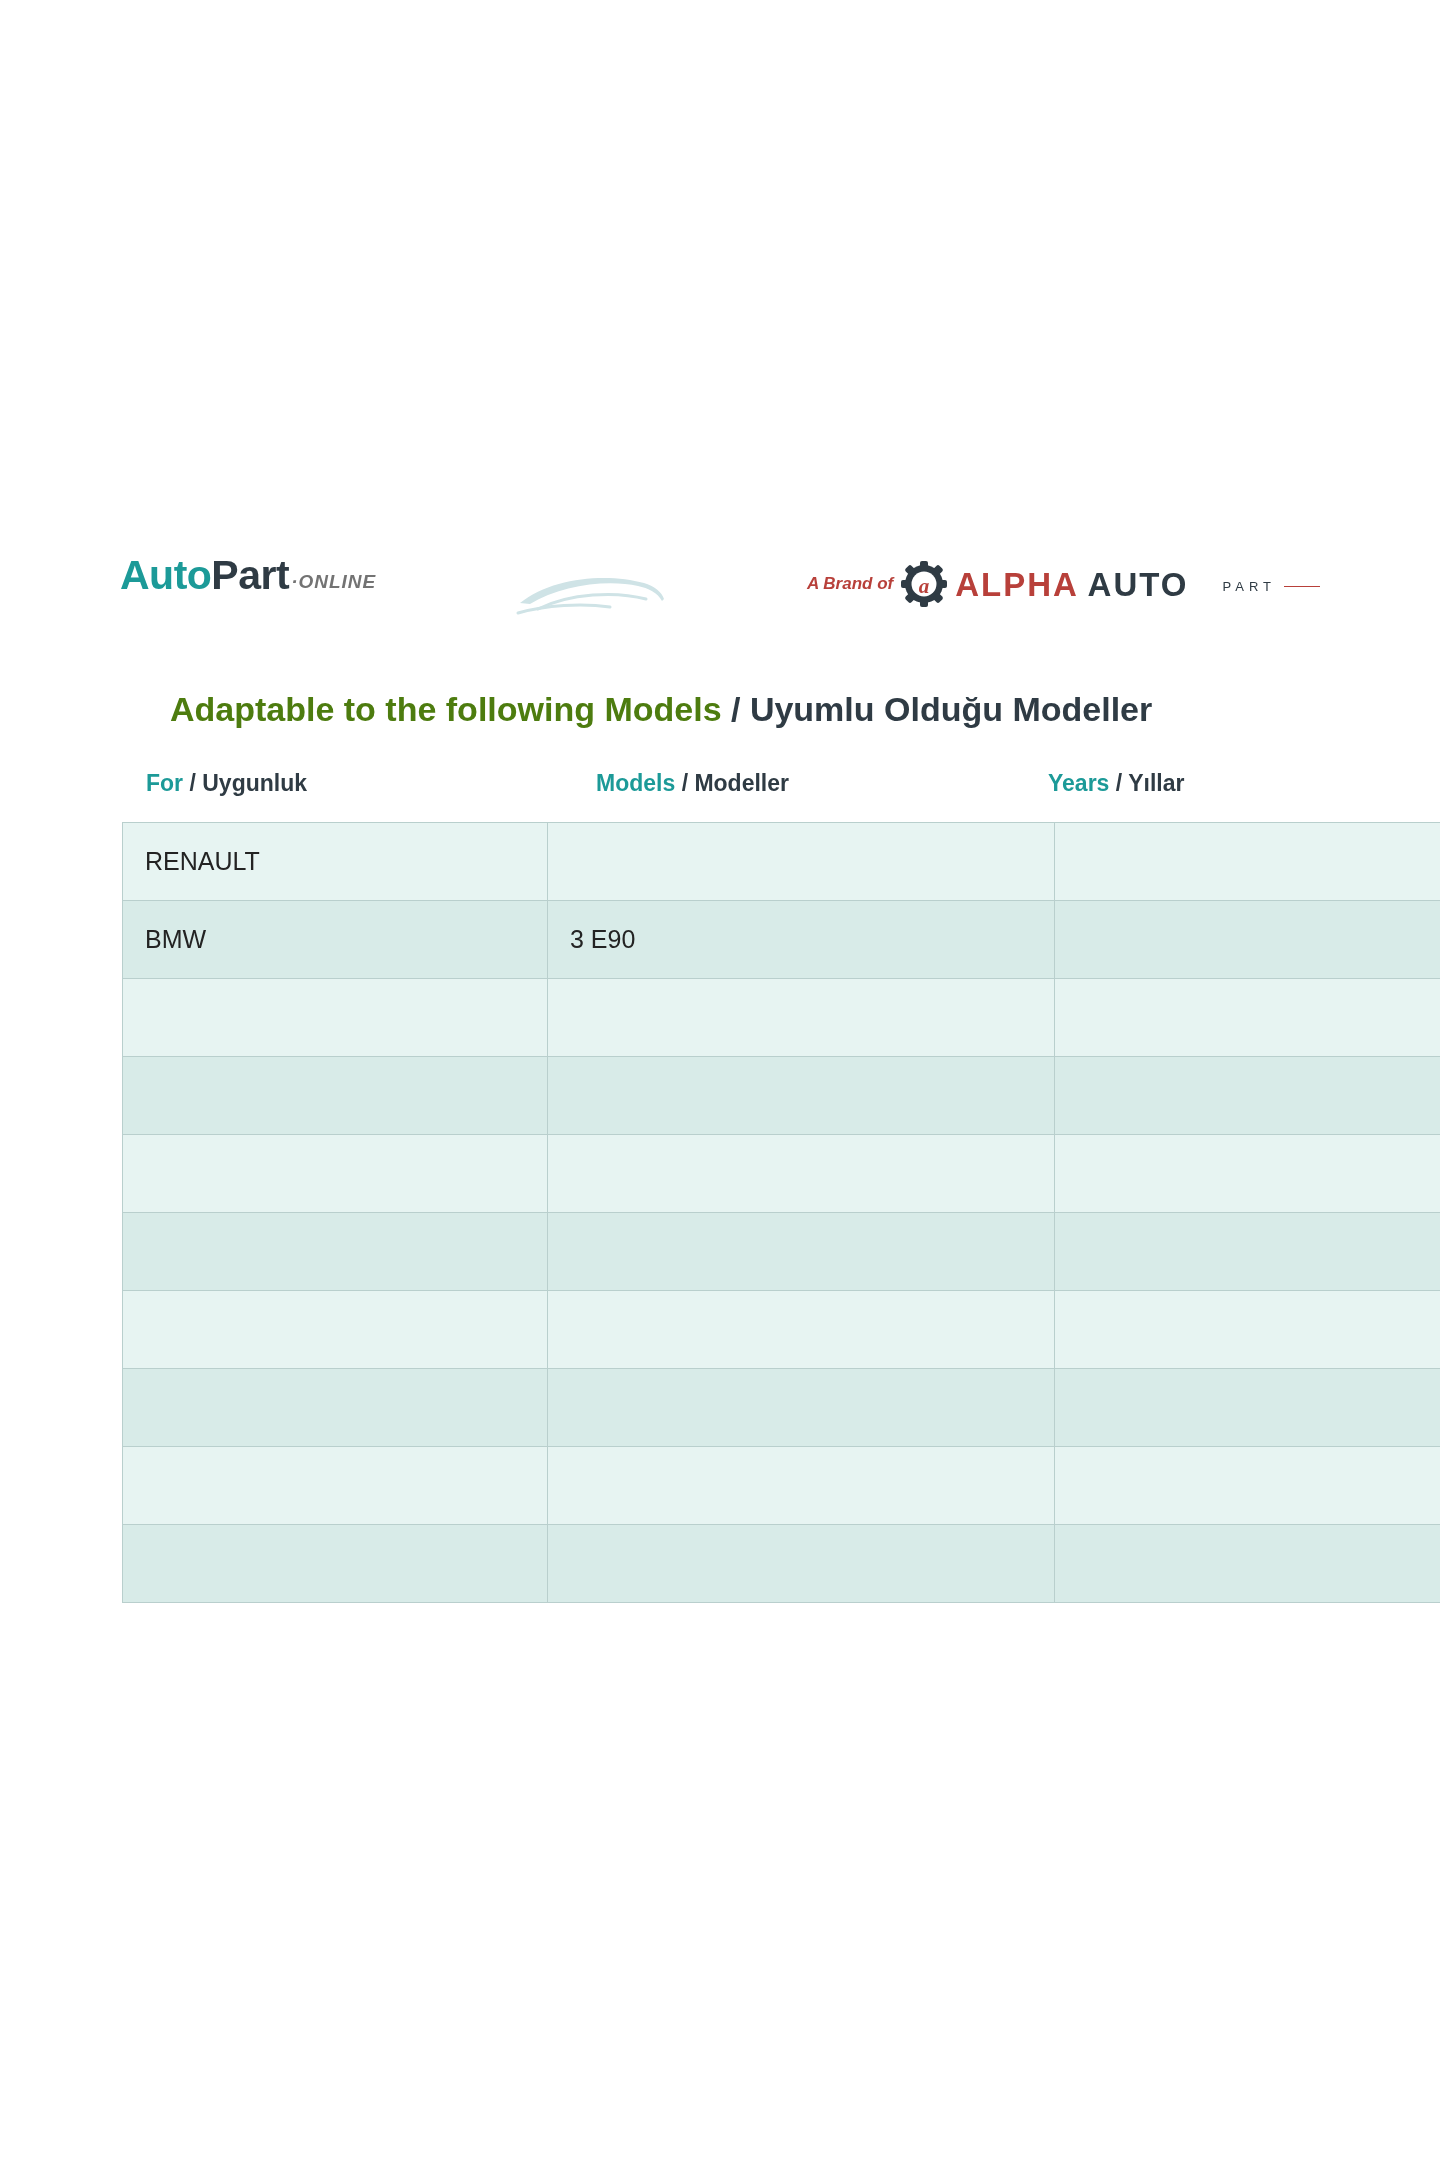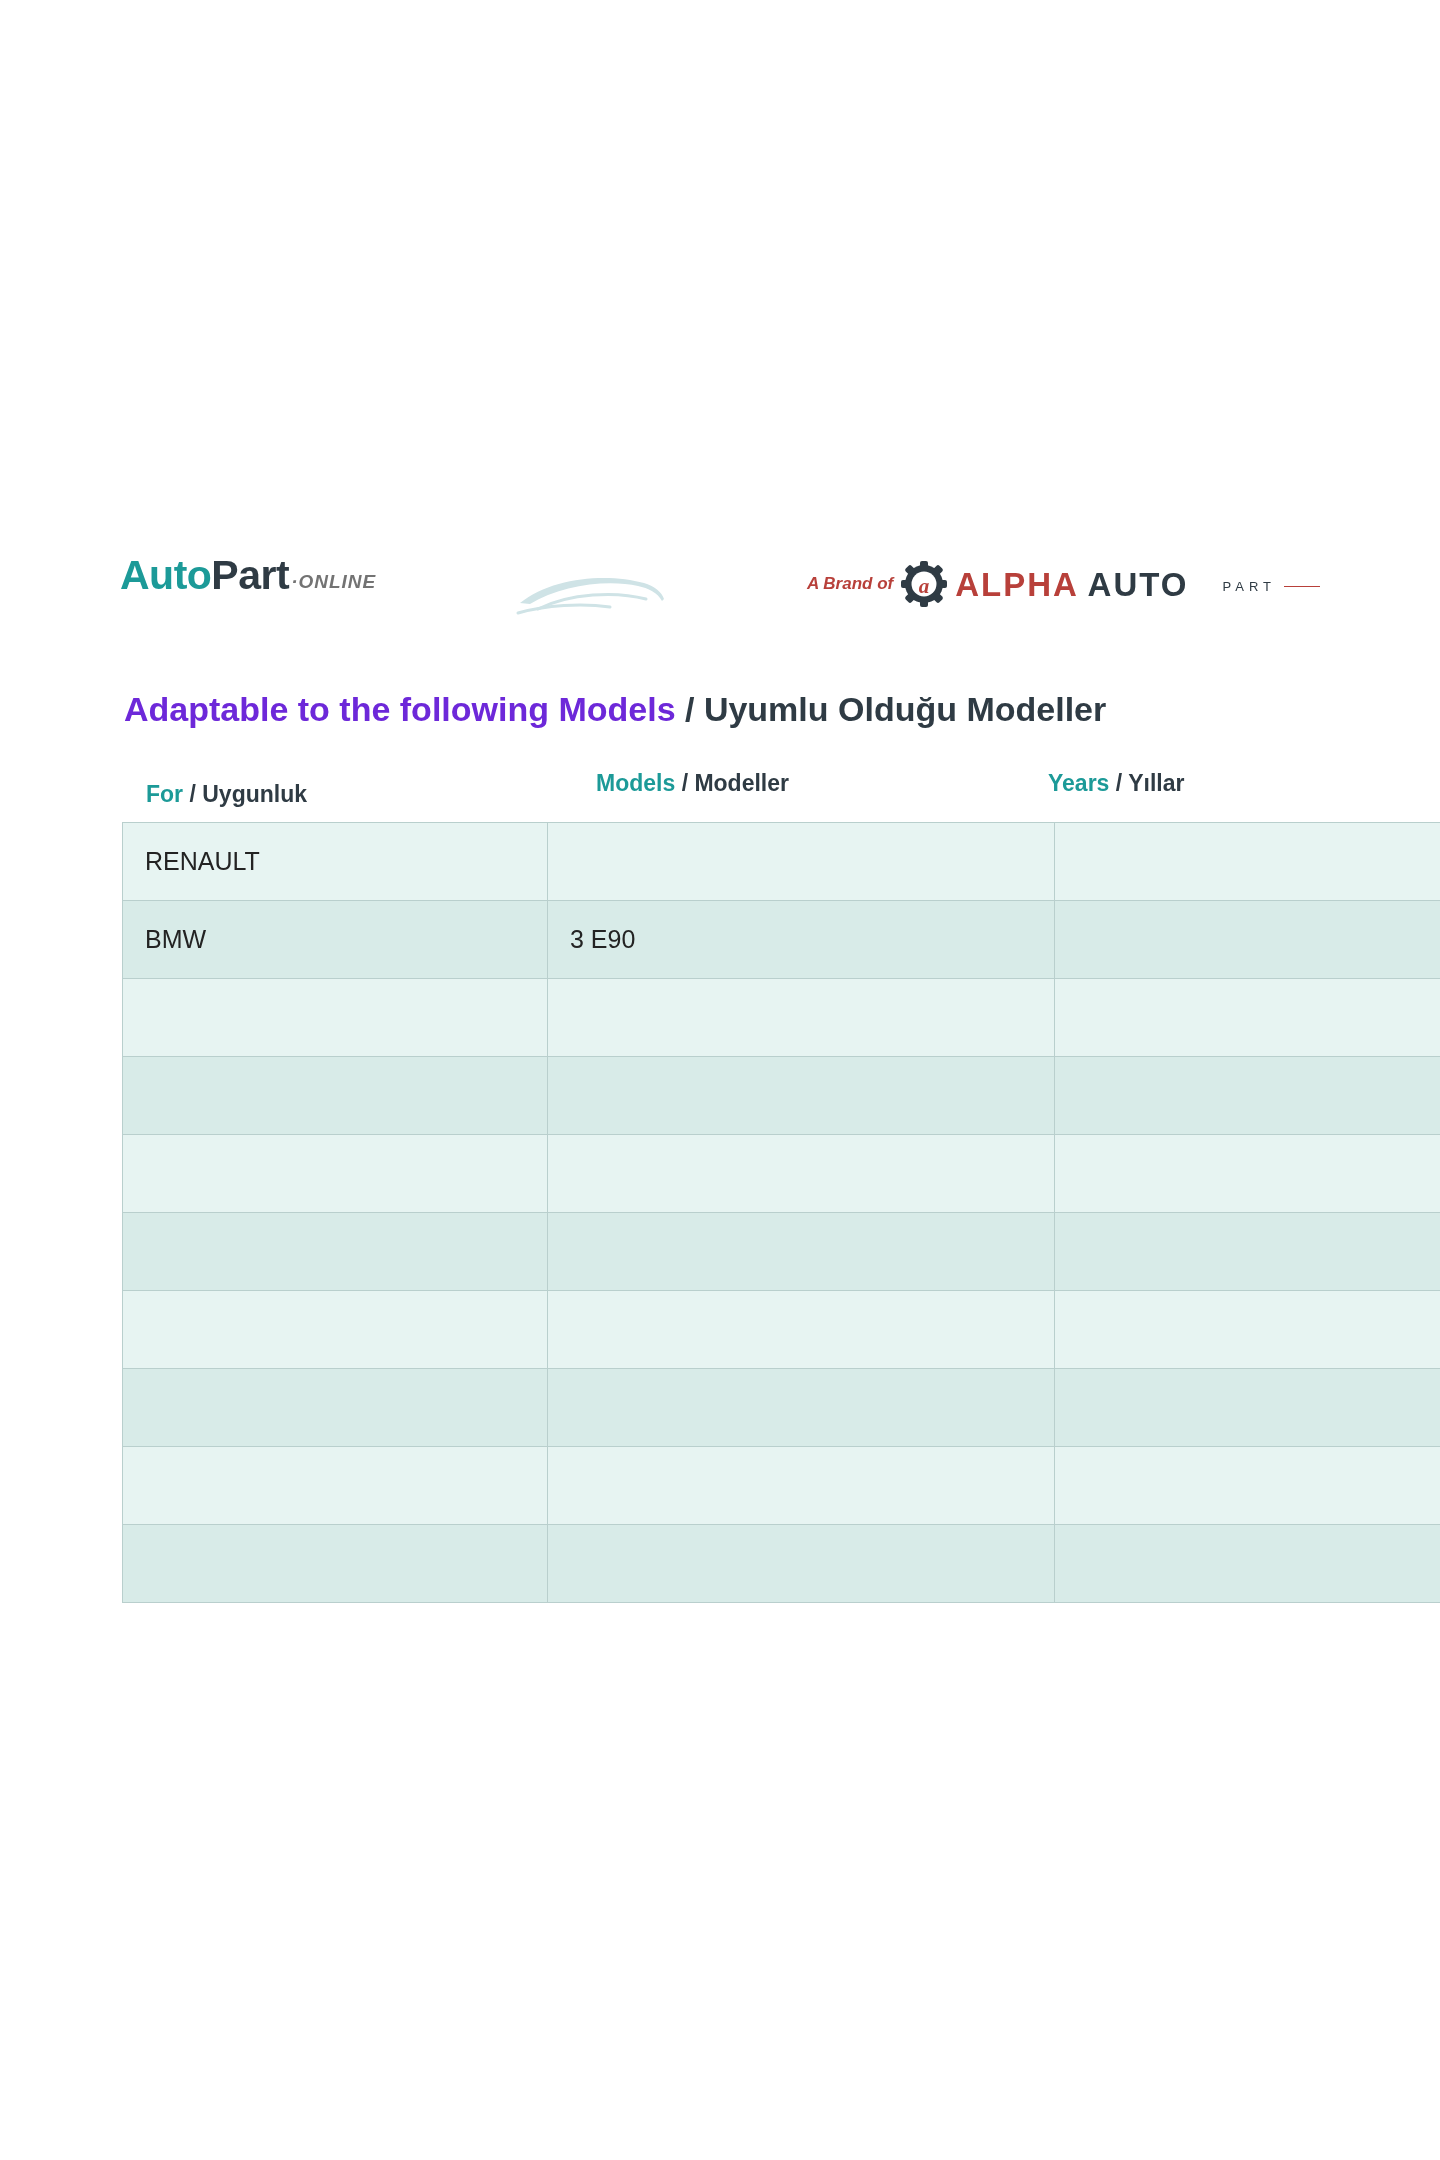--- a/index.html
+++ b/index.html
@@ -124,40 +124,40 @@
 
   
   .title {
     position: absolute;
     left: 124px;
     top: 690px;
     font-size: 34px;
     font-weight: bold;
     white-space: nowrap;
   }
-  .title .t-teal { color: #6d28d9; }
+  .title .t-teal { color: #4d7c0f; margin-left: 46px; }
   .title .t-dark { color: #2f3b44; }
 
   
   .col-heads {
     position: absolute;
     left: 124px;
     top: 770px;
     width: 1192px;
     height: 34px;
   }
   .col-head {
     position: absolute;
     font-size: 23px;
     font-weight: bold;
     white-space: nowrap;
   }
   .col-head .h-teal { color: #1c9a98; }
   .col-head .h-dark { color: #2f3b44; }
-  .ch-1 { left: 22px; top: 11px; text-align: center; }
+  .ch-1 { left: 22px; top: 0; text-align: center; }
   .ch-2 { left: 472px; top: 0; }
   .ch-3 { left: 924px; top: 0; }
 
   
   .fit-table {
     position: absolute;
     left: 122px;
     top: 822px;
     width: 1196px;
     border-collapse: collapse;

